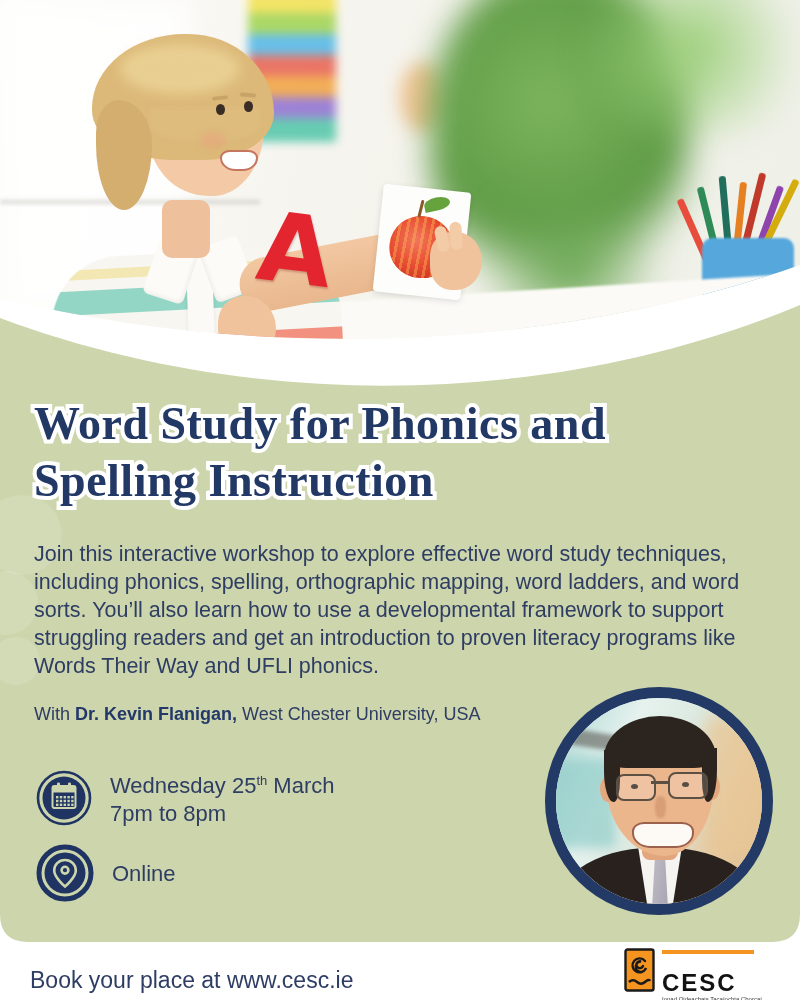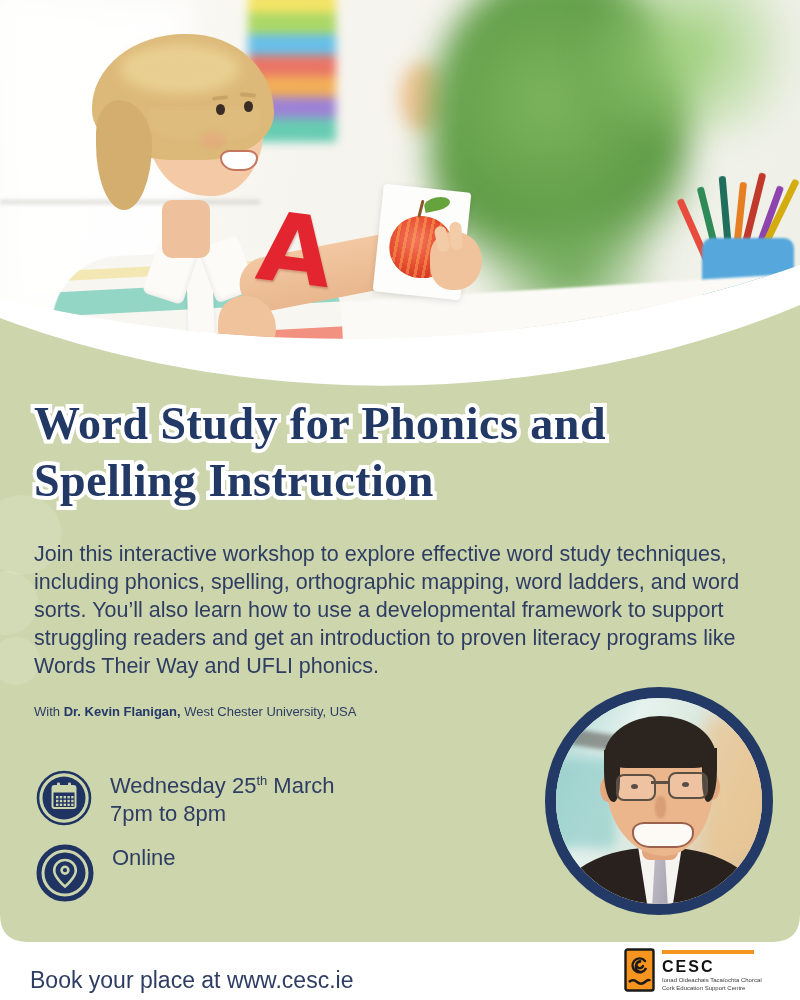--- a/index.html
+++ b/index.html
@@ -64,29 +64,29 @@
   .deco2{left:-26px;top:316px;width:64px;height:64px;}
   .deco3{left:-8px;top:382px;width:48px;height:48px;}
 
   .title-wrap{position:absolute;left:34px;top:140px;width:750px;}
   .title{font-size:46px;font-weight:bold;line-height:1.24;letter-spacing:.5px;color:#223865;font-family:Liberation Serif, serif;}
   .title.stroke{position:absolute;left:0;top:0;-webkit-text-stroke:8px #ffffff;color:#ffffff;z-index:0;}
   .title.fill{position:relative;z-index:1;}
 
   .paragraph{position:absolute;left:34px;top:286px;width:742px;font-size:21.5px;line-height:1.30;color:#2e3d63;}
 
-  .with-line{position:absolute;left:34px;top:449px;font-size:13px;color:#2e3d63;}
+  .with-line{position:absolute;left:34px;top:449px;font-size:18px;color:#2e3d63;}
   .with-line b{font-weight:bold;color:#24386a;}
 
   .info-row{position:absolute;left:36px;display:flex;align-items:flex-start;}
   .row-date{top:515px;align-items:center;}
   .row-loc{top:589px;}
   .info-icon{flex:0 0 auto;}
   .info-text{margin-left:18px;font-size:22px;line-height:1.28;color:#2e3d63;}
-  .row-loc .info-text{}
+  .row-loc .info-text{margin-top:16px;}
   sup.th{font-size:13px;vertical-align:super;line-height:0;}
 
   .speaker-photo{position:absolute;left:545px;top:432px;width:206px;height:206px;border-radius:50%;
     border:11px solid #243a66;overflow:hidden;background:#dfeeea;}
   .mp{position:absolute;}
   .mp-bg{inset:0;background:linear-gradient(115deg,#a9d6d2 0%,#e6f2ee 30%,#dce9e0 50%,#e6c9a1 78%,#d8b98d 100%);}
   .mp-mullion{left:-20px;top:36px;width:140px;height:16px;background:#57504a;opacity:.55;transform:rotate(9deg);filter:blur(2px);}
   .mp-teal{left:-10px;top:60px;width:70px;height:90px;background:#8fccc8;opacity:.7;filter:blur(6px);}
   .mp-warm{left:150px;top:20px;width:70px;height:140px;background:#e8c694;opacity:.7;filter:blur(8px);}
   .mp-suit{left:-6px;top:150px;width:218px;height:70px;background:#28211d;border-radius:46% 46% 0 0/100% 100% 0 0;}
@@ -103,21 +103,21 @@
   .mp-eye{position:absolute;width:7px;height:5px;background:#33271e;border-radius:50%;}
   .mp-nose{left:99px;top:98px;width:11px;height:22px;background:rgba(170,105,70,.30);border-radius:40%;filter:blur(1px);}
   .mp-smile{left:76px;top:124px;width:58px;height:22px;background:#fdf9f4;border:2px solid #9c614c;border-radius:12px 12px 18px 18px/9px 9px 15px 15px;}
 
   
   .footer{position:absolute;left:0;top:942px;width:800px;height:76px;background:#ffffff;}
   .cta{position:absolute;left:30px;top:50%;transform:translateY(-50%);font-size:23px;color:#2e3d63;}
   .logo{position:absolute;right:42px;top:6px;display:flex;align-items:flex-start;}
   .logo-text{margin-left:7px;width:96px;}
   .logo-bar{width:92px;height:4px;background:#f5941f;margin-top:2px;}
-  .logo-acronym{font-size:16px;font-weight:bold;letter-spacing:2px;color:#121212;line-height:1.05;margin-top:5px;}
+  .logo-acronym{font-size:24px;font-weight:bold;letter-spacing:2px;color:#121212;line-height:1.05;margin-top:16px;}
   .logo-sub{font-size:6px;color:#3a3a3a;line-height:1.35;white-space:nowrap;}
 </style>
 </head>
 <body>
 
 <div class="flyer">
 
   <div class="photo">
     <div class="ph ph-window"></div>
     <div class="ph ph-poster"></div>

